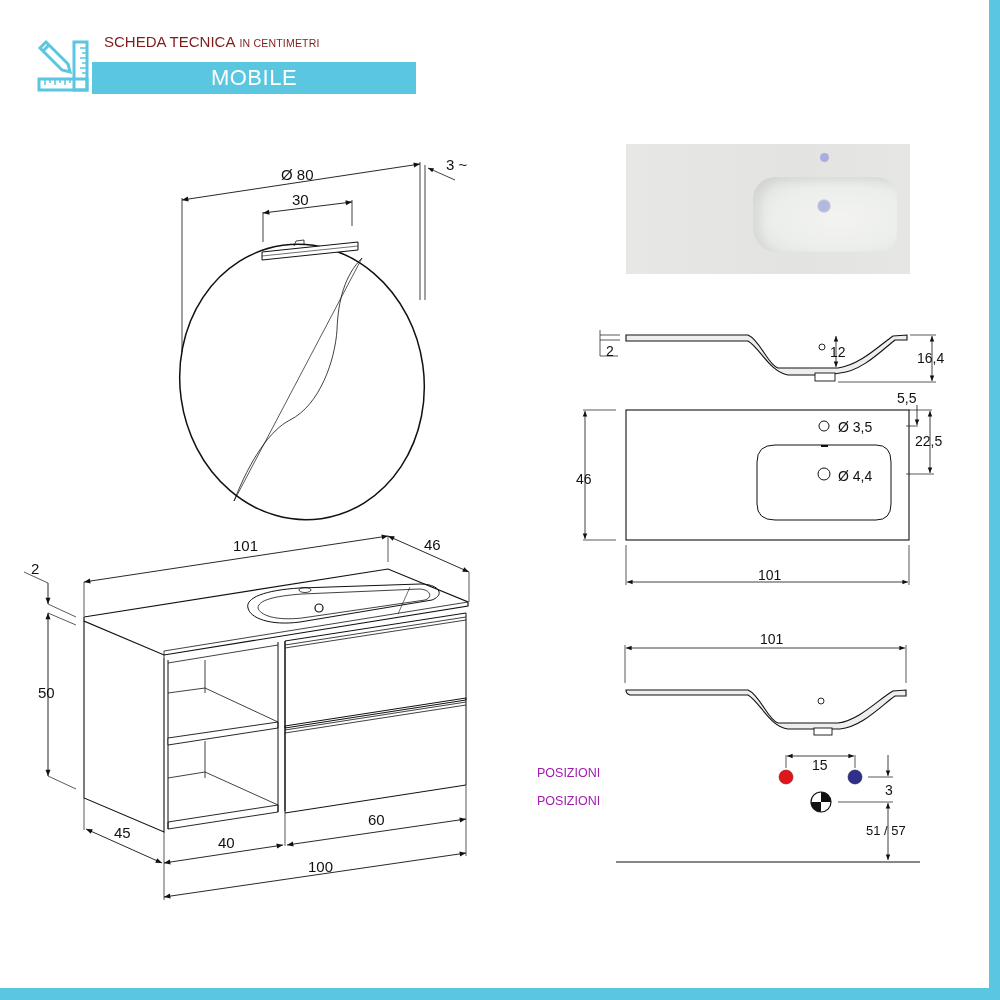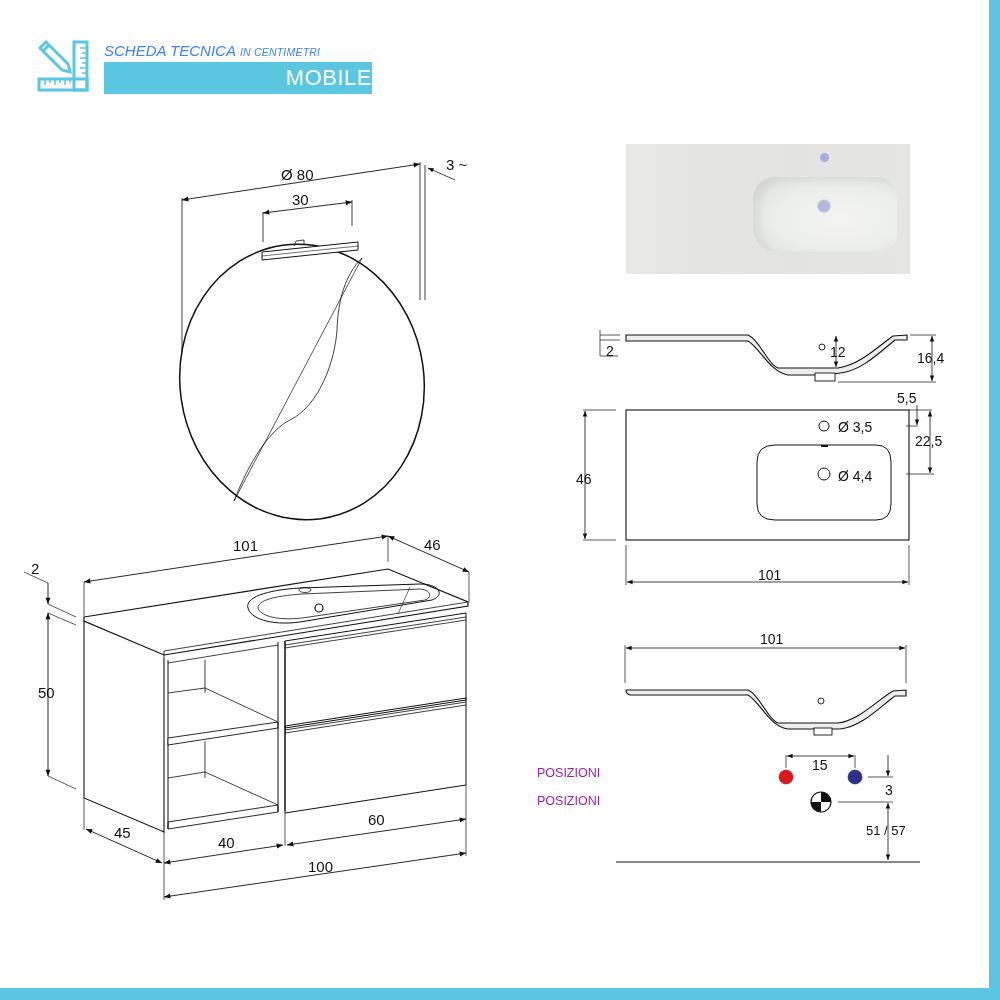--- a/index.html
+++ b/index.html
@@ -12,28 +12,28 @@
   .frame-right {
     position: absolute; left: 989px; top: 0; width: 11px; height: 1000px;
     background: #5bc6df;
   }
   .frame-bottom {
     position: absolute; left: 0; top: 988px; width: 1000px; height: 12px;
     background: #5bc6df;
   }
   .header-icon { position: absolute; left: 36px; top: 38px; width: 58px; height: 58px; }
   .header-title {
-    position: absolute; left: 104px; top: 42px; font-style: italic;
-    font-size: 15px; color: #3b82f6; white-space: nowrap;
+    position: absolute; left: 104px; top: 33px; 
+    font-size: 15px; color: #7f1d1d; white-space: nowrap;
   }
   .header-title .unit { font-size: 10.5px; margin-left: 4px; letter-spacing: 0.2px; }
   .header-band {
-    position: absolute; left: 104px; top: 62px; width: 268px; height: 32px;
+    position: absolute; left: 92px; top: 62px; width: 324px; height: 32px;
     background: #5bc6df; color: #fff; font-size: 22px;
-    display: flex; align-items: center; justify-content: flex-end;
+    display: flex; align-items: center; justify-content: center;
     letter-spacing: 0.5px;
   }
   svg.drawing { position: absolute; left: 0; top: 0; width: 1000px; height: 1000px; }
   svg text { font-family: "Liberation Sans", "DejaVu Sans", sans-serif; fill: #111; }
   .dim-label { font-size: 14px; }
   .dim-label-lg { font-size: 15px; }
   .note-label {
     position: absolute; font-size: 12.5px; color: #a21caf; white-space: nowrap;
   }
   .photo {

